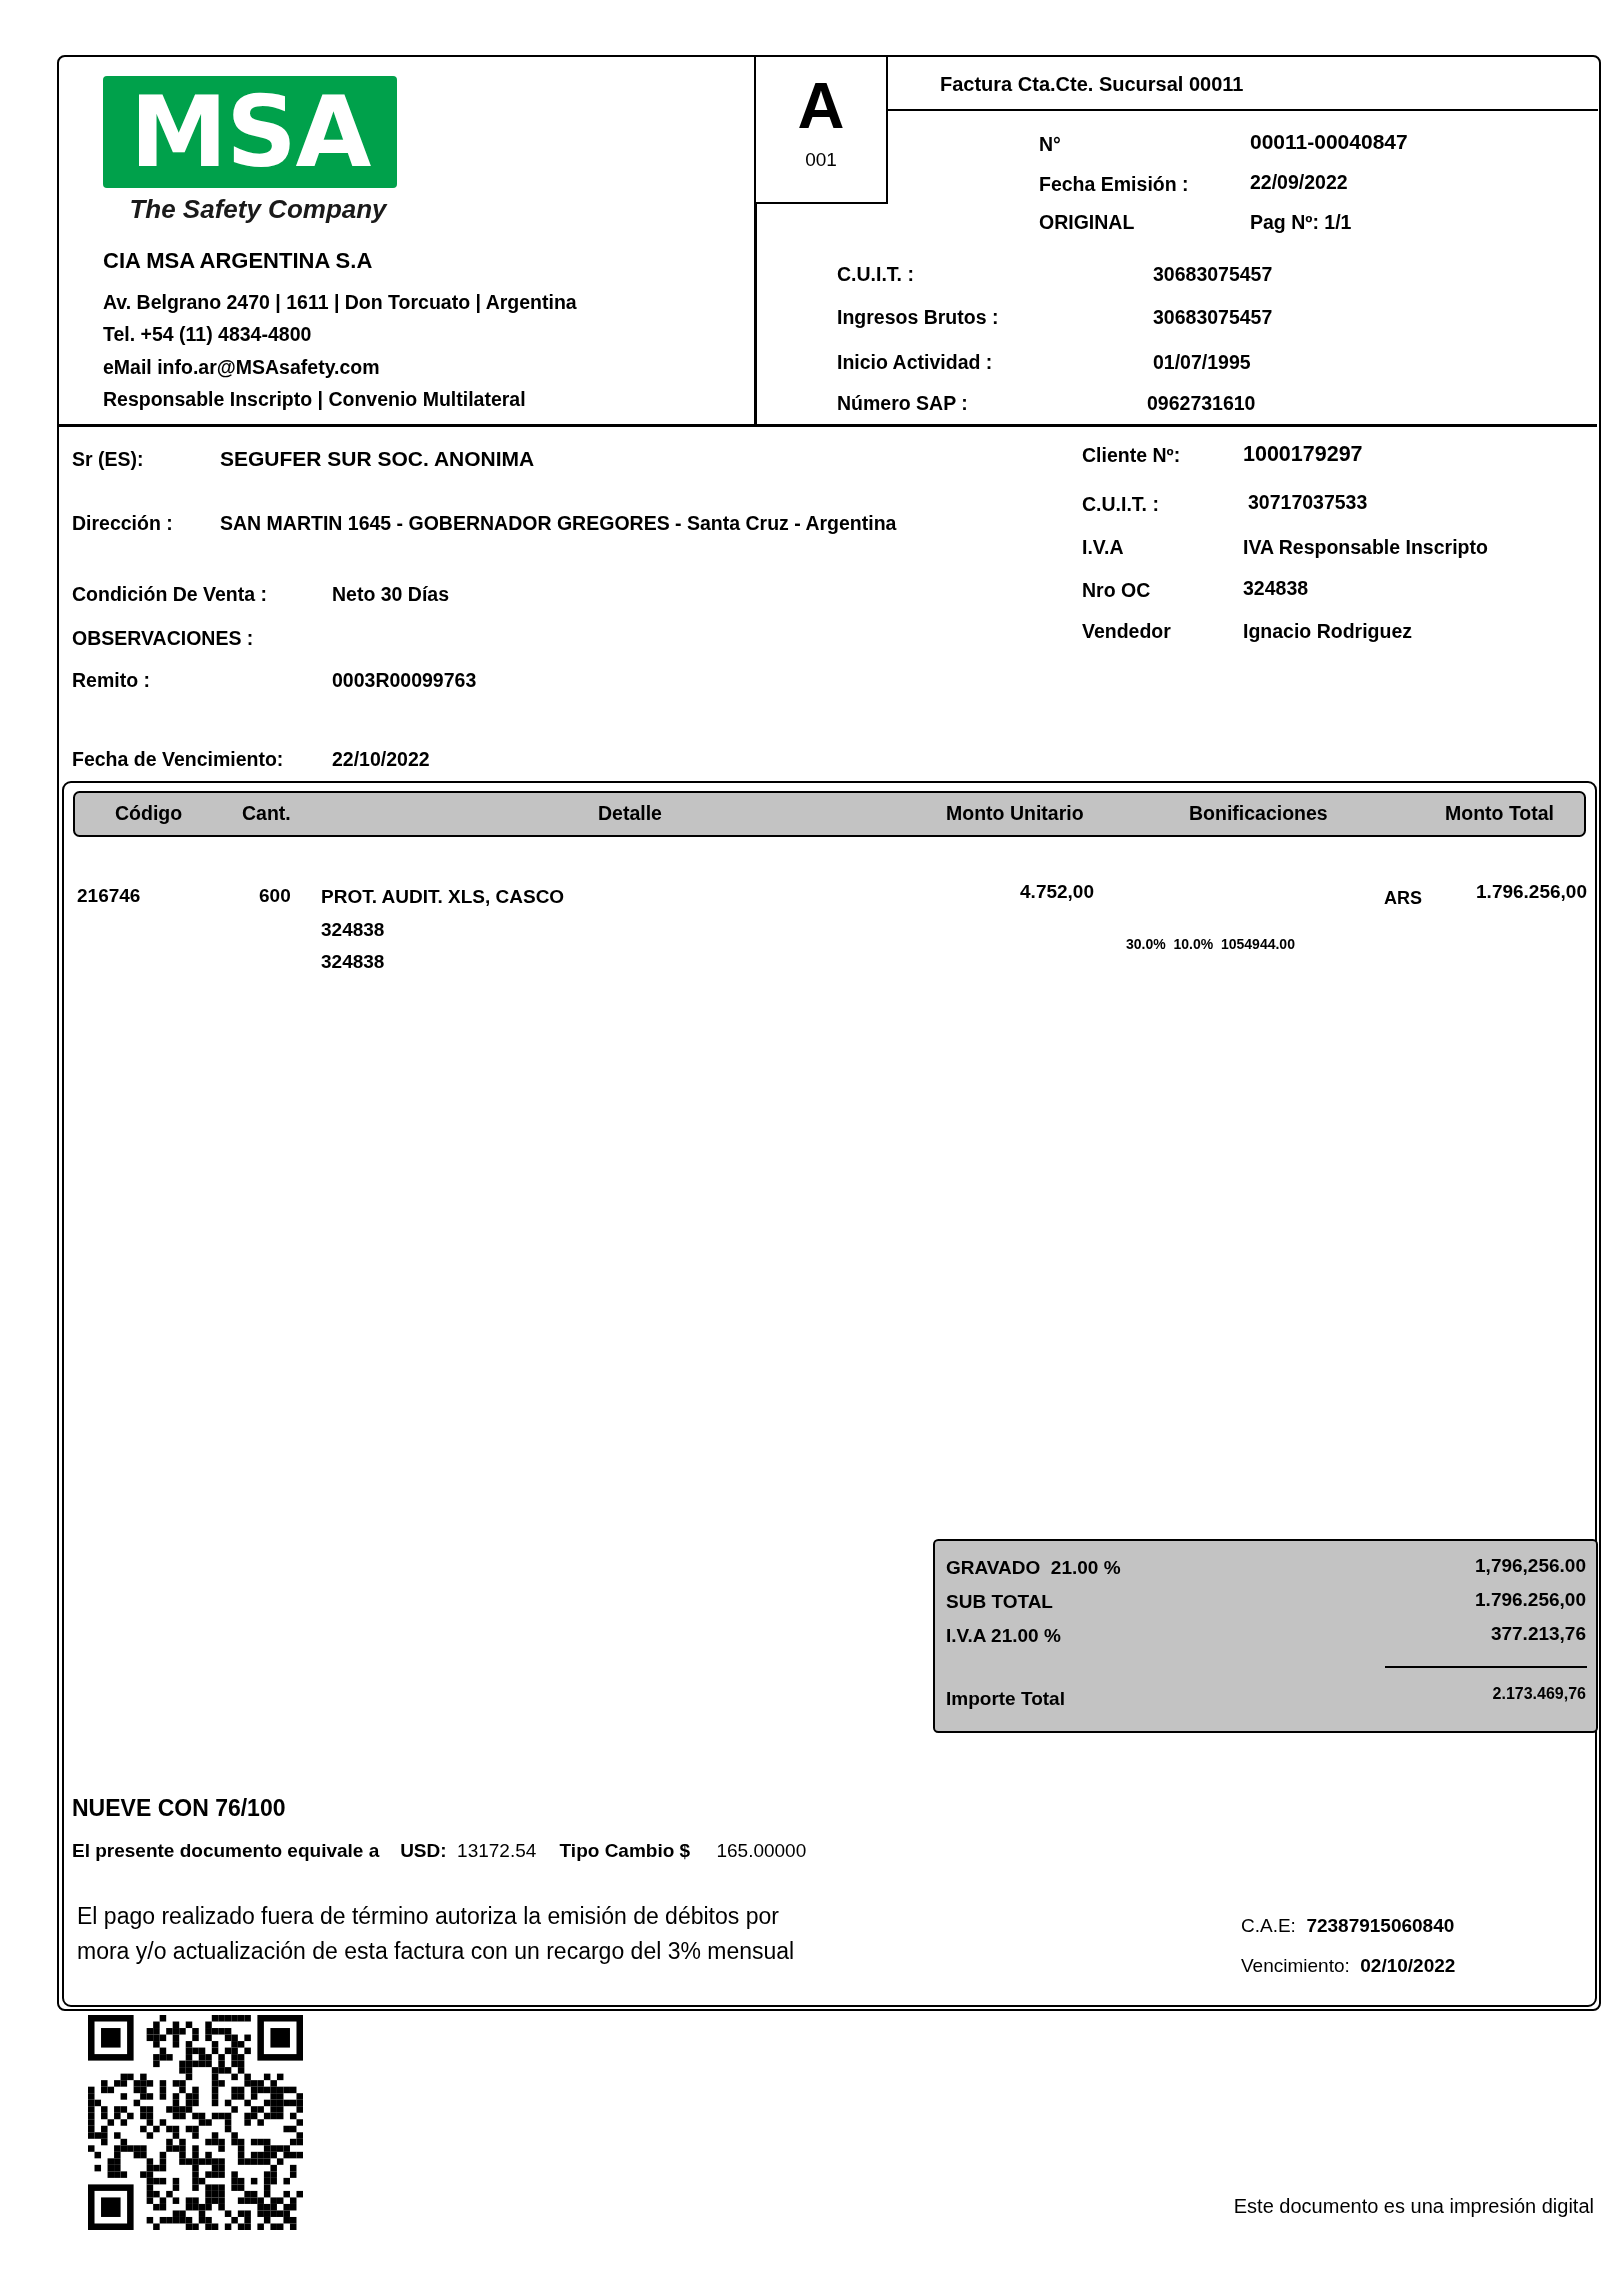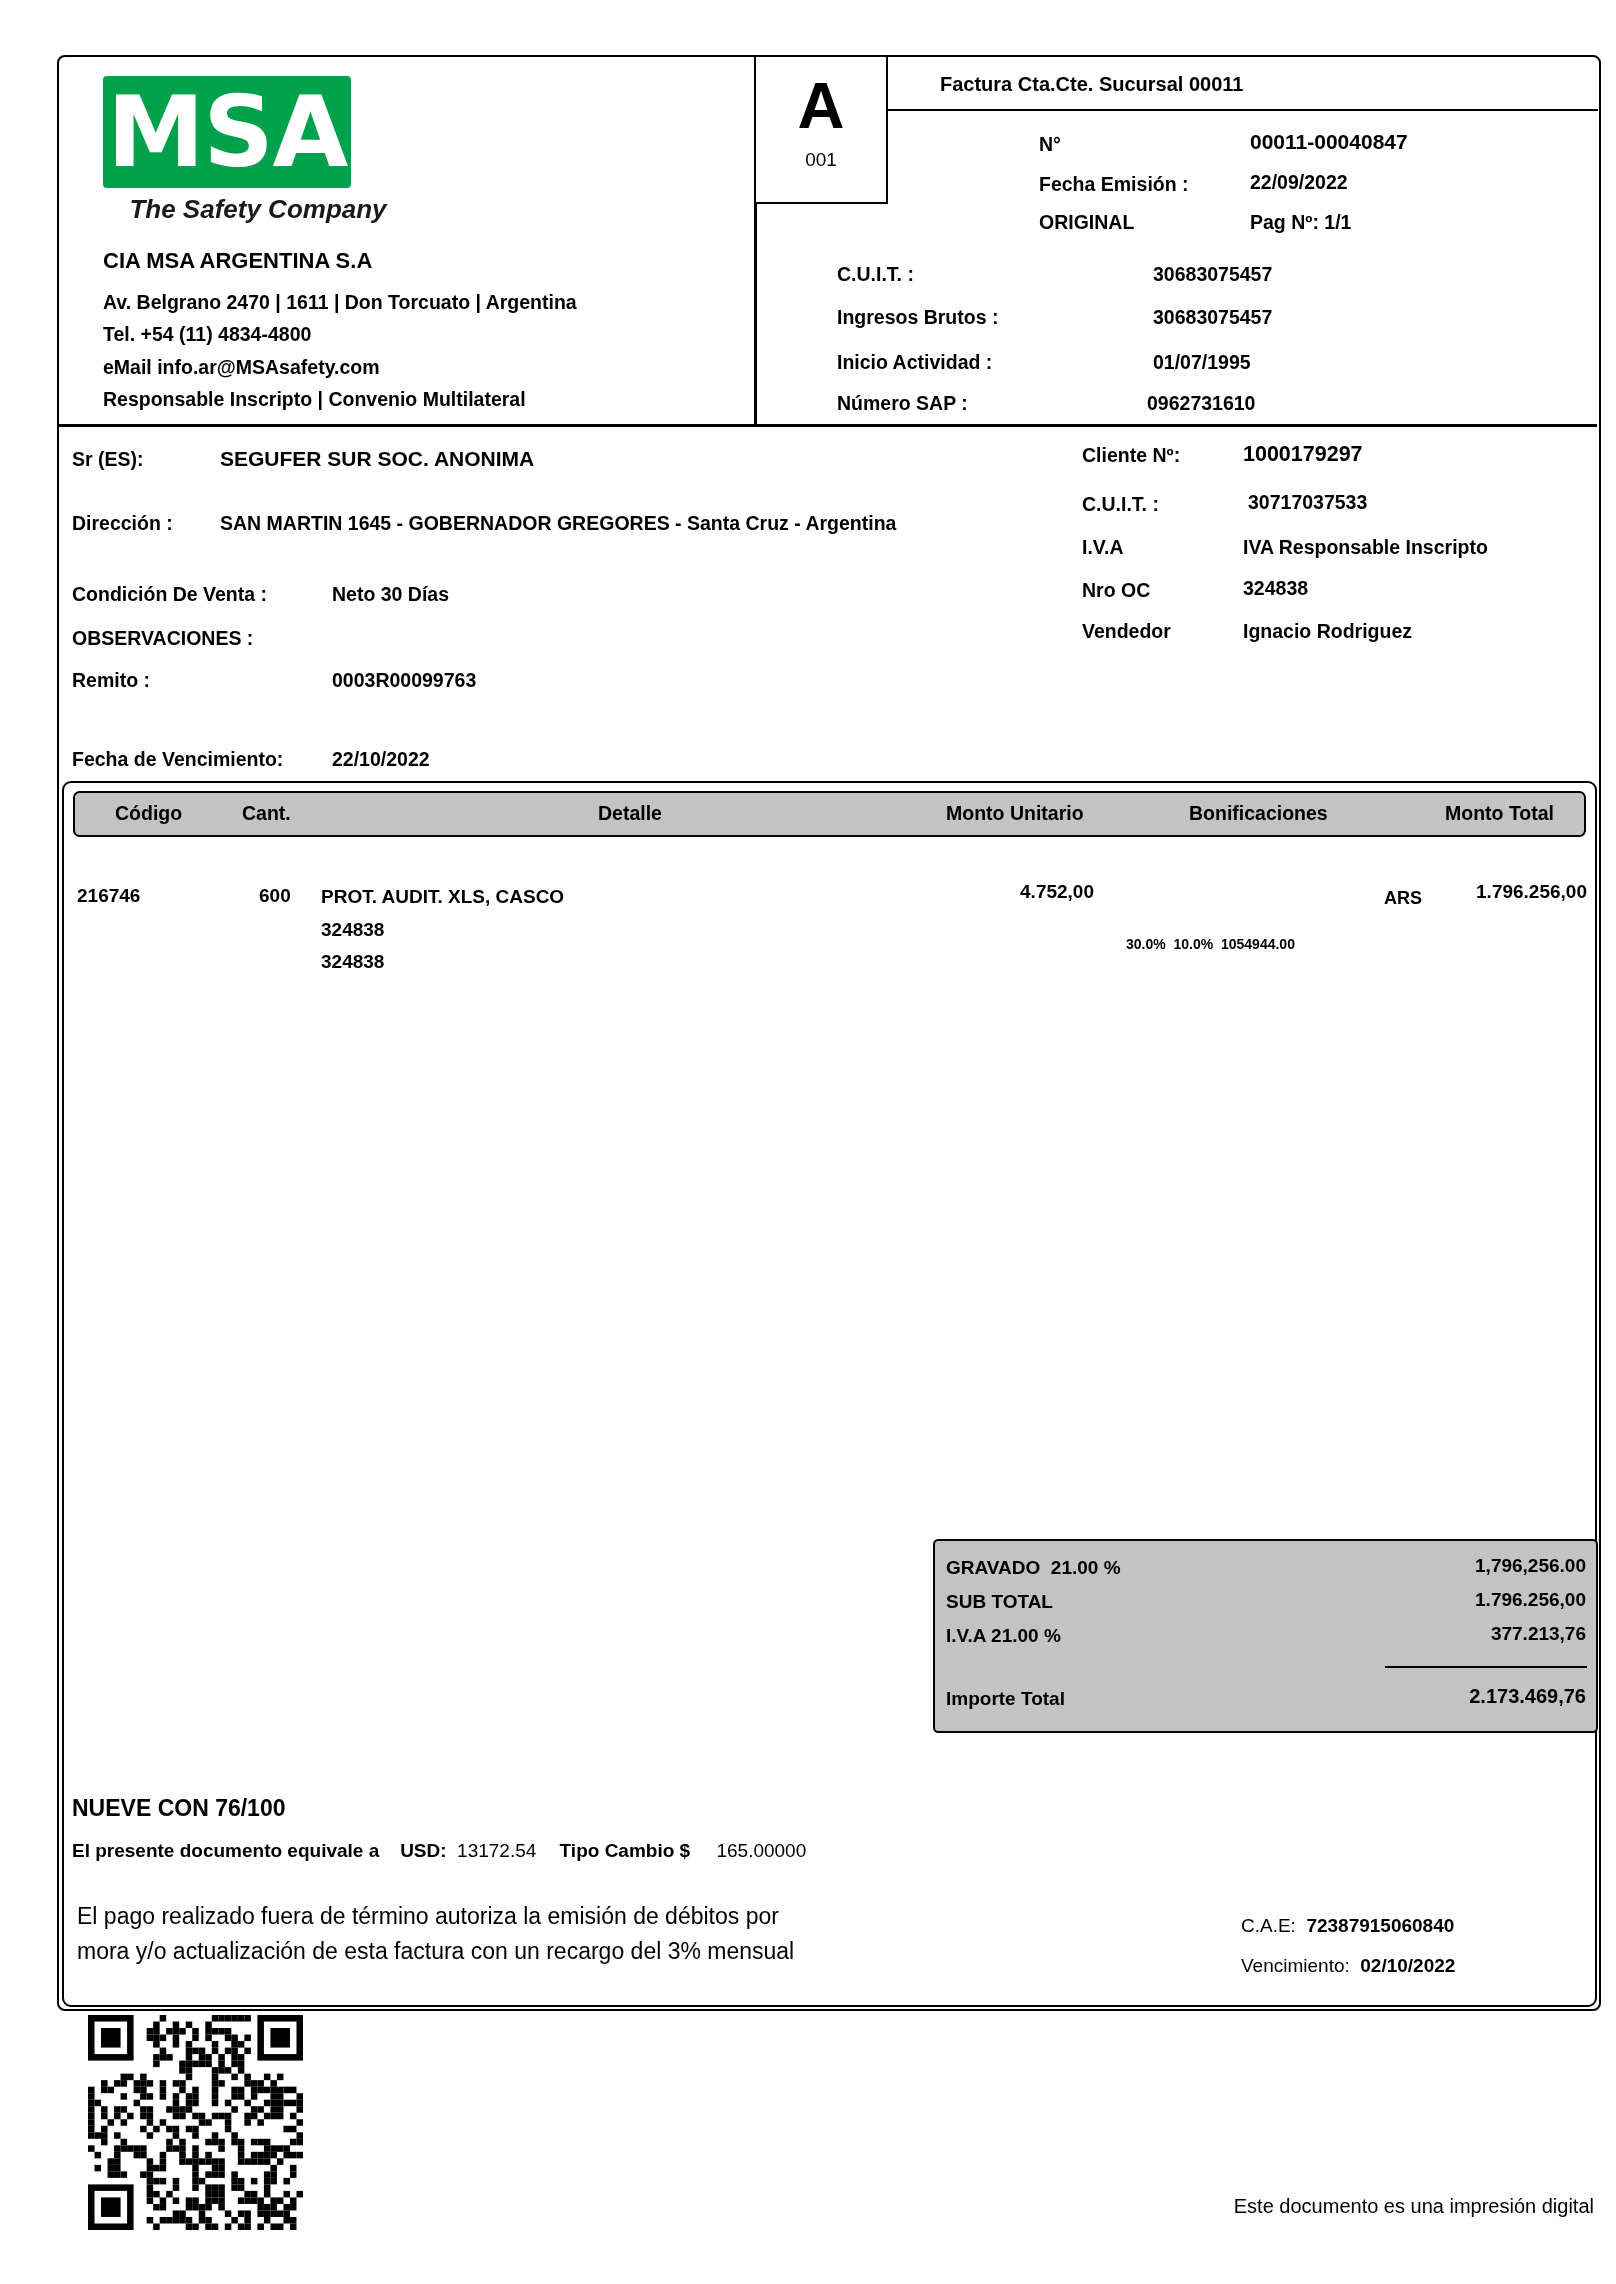--- a/index.html
+++ b/index.html
@@ -7,21 +7,21 @@
         font-family:"Liberation Sans",sans-serif;overflow:hidden;}
   .t{position:absolute;white-space:nowrap;font-weight:700;font-size:19.5px;color:#000;}
   .r{font-weight:400;}
   .pre{white-space:pre;}
   .right{text-align:right;}
   .line{position:absolute;background:#000;}
   .outer-box{position:absolute;left:57px;top:55px;width:1540px;height:1952px;
              border:2.6px solid #000;border-radius:7.8px;}
   .inner-box{position:absolute;left:62px;top:781px;width:1531px;height:1222px;
              border:2px solid #000;border-radius:9px;}
-  .logo-box{position:absolute;left:103px;top:76px;width:248px;height:112px;
+  .logo-box{position:absolute;left:103px;top:76px;width:294px;height:112px;
             background:var(--green,#00A14B);border-radius:3.9px;display:flex;
             align-items:center;justify-content:center;}
   .logo-box .msa{font-weight:700;font-size:98px;color:#fff;letter-spacing:-1.3px;
                  font-family:"DejaVu Sans",sans-serif;line-height:1;}
   .tagline{position:absolute;left:103px;top:194px;width:310px;text-align:center;
            font-weight:700;font-style:italic;font-size:26px;color:#1a1a1a;}
   .letter-box{position:absolute;left:754px;top:55px;width:130px;height:145px;
               border:2.6px solid #000;background:#fff;text-align:center;}
   .letter-box .letter{font-weight:700;font-size:65px;line-height:1;margin-top:15.6px;}
   .letter-box .code{font-weight:400;font-size:19px;margin-top:11.7px;}
@@ -119,21 +119,21 @@
 
   <div class="totals-box"></div>
   <div class="t pre" style="left:946px;top:1557px;font-size:19px;">GRAVADO  21.00 %</div>
   <div class="t right" style="left:1323px;top:1555px;width:263px;font-size:19px;">1,796,256.00</div>
   <div class="t" style="left:946px;top:1591px;font-size:19px;">SUB TOTAL</div>
   <div class="t right" style="left:1323px;top:1589px;width:263px;font-size:19px;">1.796.256,00</div>
   <div class="t" style="left:946px;top:1625px;font-size:19px;">I.V.A 21.00 %</div>
   <div class="t right" style="left:1323px;top:1623px;width:263px;font-size:19px;">377.213,76</div>
   <div class="line" style="left:1385px;top:1666px;width:202px;height:2px;"></div>
   <div class="t" style="left:946px;top:1688px;font-size:19px;">Importe Total</div>
-  <div class="t right" style="left:1323px;top:1685px;width:263px;font-size:20px;">2.173.469,76</div>
+  <div class="t right" style="left:1323px;top:1685px;width:263px;font-size:16px;">2.173.469,76</div>
 
   <div class="t" style="left:72px;top:1795px;font-size:23px;">NUEVE CON 76/100</div>
 
   <div class="t" style="left:72px;top:1840px;font-size:19px;">
     <span>El presente documento equivale a</span>
     <span style="margin-left:15.6px;">USD:</span>
     <span class="r" style="margin-left:5.2px;">13172.54</span>
     <span style="margin-left:18px;">Tipo Cambio $</span>
     <span class="r" style="margin-left:21px;">165.00000</span>
   </div>

